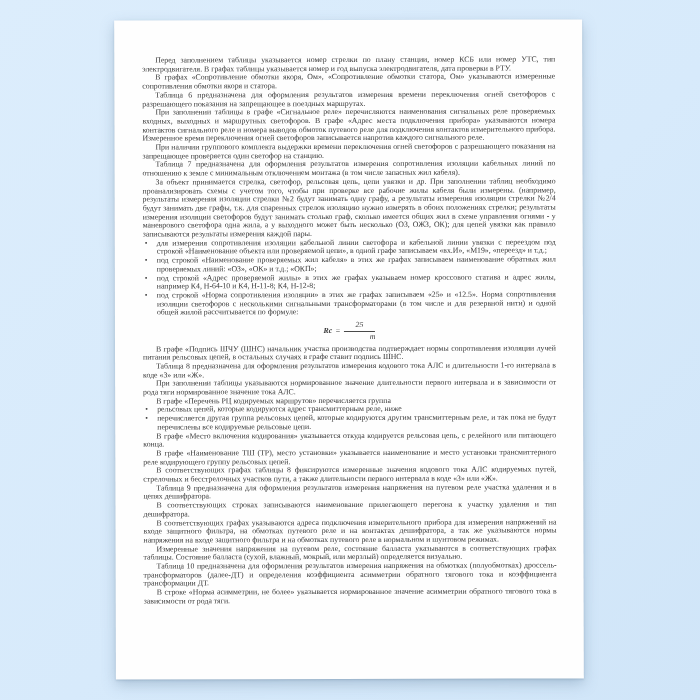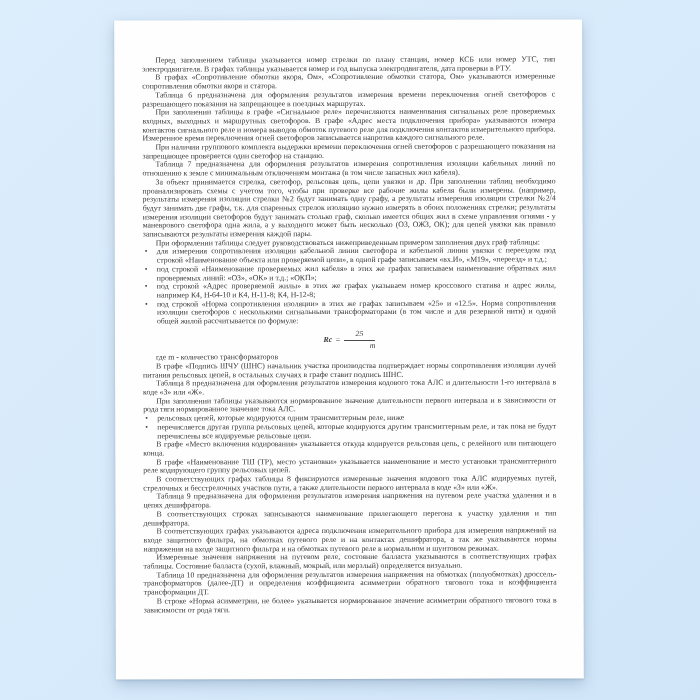--- a/index.html
+++ b/index.html
@@ -85,45 +85,44 @@
 <div class="scene">
   <div class="sheet">
     <div class="content">
         <div class="para">Перед заполнением таблицы указывается номер стрелки по плану станции, номер КСБ или номер УТС, тип электродвигателя. В графах таблицы указывается номер и год выпуска электродвигателя, дата проверки в РТУ.</div>
         <div class="para">В графах «Сопротивление обмотки якоря, Ом», «Сопротивление обмотки статора, Ом» указываются измеренные сопротивления обмотки якоря и статора.</div>
         <div class="para">Таблица 6 предназначена для оформления результатов измерения времени переключения огней светофоров с разрешающего показания на запрещающее в поездных маршрутах.</div>
         <div class="para">При заполнении таблицы в графе «Сигнальное реле» перечисляются наименования сигнальных реле проверяемых входных, выходных и маршрутных светофоров. В графе «Адрес места подключения прибора» указываются номера контактов сигнального реле и номера выводов обмоток путевого реле для подключения контактов измерительного прибора. Измеренное время переключения огней светофоров записывается напротив каждого сигнального реле.</div>
         <div class="para">При наличии группового комплекта выдержки времени переключения огней светофоров с разрешающего показания на запрещающее проверяется один светофор на станцию.</div>
         <div class="para">Таблица 7 предназначена для оформления результатов измерения сопротивления изоляции кабельных линий по отношению к земле с минимальным отключением монтажа (в том числе запасных жил кабеля).</div>
         <div class="para">За объект принимается стрелка, светофор, рельсовая цепь, цепи увязки и др. При заполнении таблиц необходимо проанализировать схемы с учетом того, чтобы при проверке все рабочие жилы кабеля были измерены. (например, результаты измерения изоляции стрелки №2 будут занимать одну графу, а результаты измерения изоляции стрелки №2/4 будут занимать две графы, т.к. для спаренных стрелок изоляцию нужно измерять в обоих положениях стрелки; результаты измерения изоляции светофоров будут занимать столько граф, сколько имеется общих жил в схеме управления огнями - у маневрового светофора одна жила, а у выходного может быть несколько (ОЗ, ОЖЗ, ОК); для цепей увязки как правило записываются результаты измерения каждой пары.</div>
-        <div class="para">При оформлении таблицы следует руководствоваться нижеприведенным примером заполнения двух граф таблицы:</div>
         <div class="bullet">
           <span class="dot">•</span>
           <span class="btext">для измерения сопротивления изоляции кабельной линии светофора и кабельной линии увязки с переездом под строкой «Наименование объекта или проверяемой цепи», в одной графе записываем «вх.И», «М19», «переезд» и т.д.;</span>
         </div>
         <div class="bullet">
           <span class="dot">•</span>
           <span class="btext">под строкой «Наименование проверяемых жил кабеля» в этих же графах записываем наименование обратных жил проверяемых линий: «ОЗ», «ОК» и т.д.; «ОКП»;</span>
         </div>
         <div class="bullet">
           <span class="dot">•</span>
           <span class="btext">под строкой «Адрес проверяемой жилы» в этих же графах указываем номер кроссового статива и адрес жилы, например К4, Н-64-10 и К4, Н-11-8; К4, Н-12-8;</span>
         </div>
         <div class="bullet">
           <span class="dot">•</span>
           <span class="btext">под строкой «Норма сопротивления изоляции» в этих же графах записываем «25» и «12.5». Норма сопротивления изоляции светофоров с несколькими сигнальными трансформаторами (в том числе и для резервной нити) и одной общей жилой рассчитывается по формуле:</span>
         </div>
         <div class="formula"><span class="lhs">Rc</span><span class="eq">=</span><span class="frac"><span class="num">25</span><span class="den">m</span></span></div>
-        <div class="para">где m - количество трансформаторов</div>
         <div class="para">В графе «Подпись ШЧУ (ШНС) начальник участка производства подтверждает нормы сопротивления изоляции лучей питания рельсовых цепей, в остальных случаях в графе ставит подпись ШНС.</div>
         <div class="para">Таблица 8 предназначена для оформления результатов измерения кодового тока АЛС и длительности 1-го интервала в коде «З» или «Ж».</div>
         <div class="para">При заполнении таблицы указываются нормированное значение длительности первого интервала и в зависимости от рода тяги нормированное значение тока АЛС.</div>
+        <div class="para">В графе «Перечень РЦ кодируемых маршрутов» перечисляется группа</div>
         <div class="bullet">
           <span class="dot">•</span>
-          <span class="btext">рельсовых цепей, которые кодируются одним трансмиттерным реле, ниже</span>
+          <span class="btext">рельсовых цепей, которые кодируются адрес трансмиттерным реле, ниже</span>
         </div>
         <div class="bullet">
           <span class="dot">•</span>
           <span class="btext">перечисляется другая группа рельсовых цепей, которые кодируются другим трансмиттерным реле, и так пока не будут перечислены все кодируемые рельсовые цепи.</span>
         </div>
         <div class="para">В графе «Место включения кодирования» указывается откуда кодируется рельсовая цепь, с релейного или питающего конца.</div>
         <div class="para">В графе «Наименование ТШ (ТР), место установки» указывается наименование и место установки трансмиттерного реле кодирующего группу рельсовых цепей.</div>
         <div class="para">В соответствующих графах таблицы 8 фиксируются измеренные значения кодового тока АЛС кодируемых путей, стрелочных и бесстрелочных участков пути, а также длительности первого интервала в коде «З» или «Ж».</div>
         <div class="para">Таблица 9 предназначена для оформления результатов измерения напряжения на путевом реле участка удаления и в цепях дешифратора.</div>
         <div class="para">В соответствующих строках записываются наименование прилегающего перегона к участку удаления и тип дешифратора.</div>

